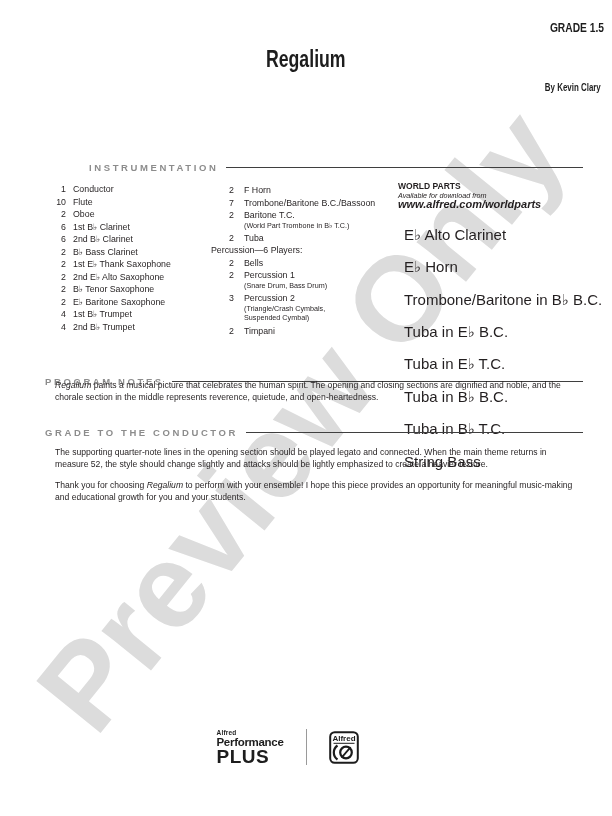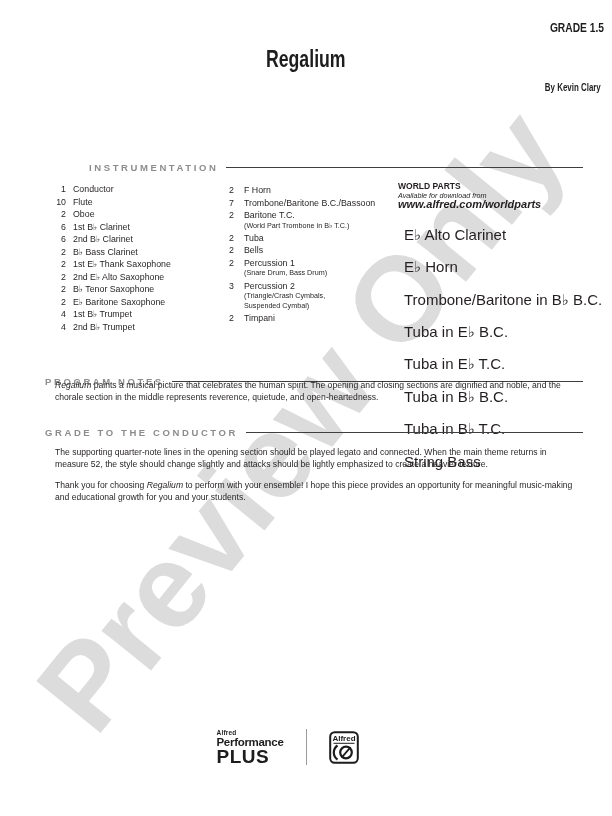--- a/index.html
+++ b/index.html
@@ -164,20 +164,21 @@
         </div>
         <div class="inst-row">
           <span class="qty">2</span>
           <span>Baritone T.C.</span>
         </div>
         <div class="inst-note">(World Part Trombone in B♭ T.C.)</div>
         <div class="inst-row">
           <span class="qty">2</span>
           <span>Tuba</span>
         </div>
+        <div class="perc-heading">Percussion—6 Players:</div>
         <div class="inst-row">
           <span class="qty">2</span>
           <span>Bells</span>
         </div>
         <div class="inst-row">
           <span class="qty">2</span>
           <span>Percussion 1</span>
         </div>
         <div class="inst-note">(Snare Drum, Bass Drum)</div>
         <div class="inst-row">

